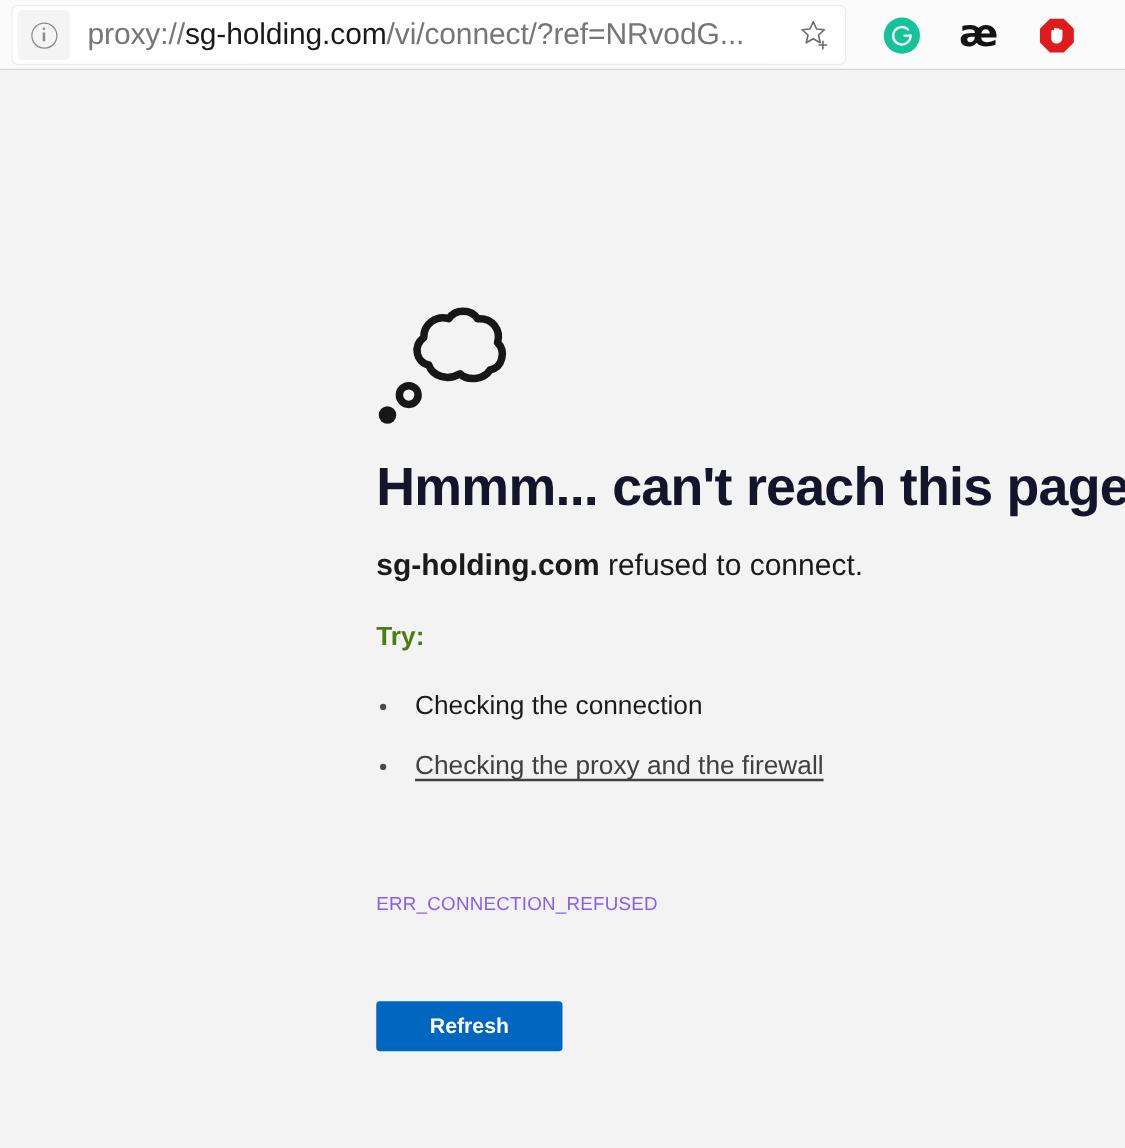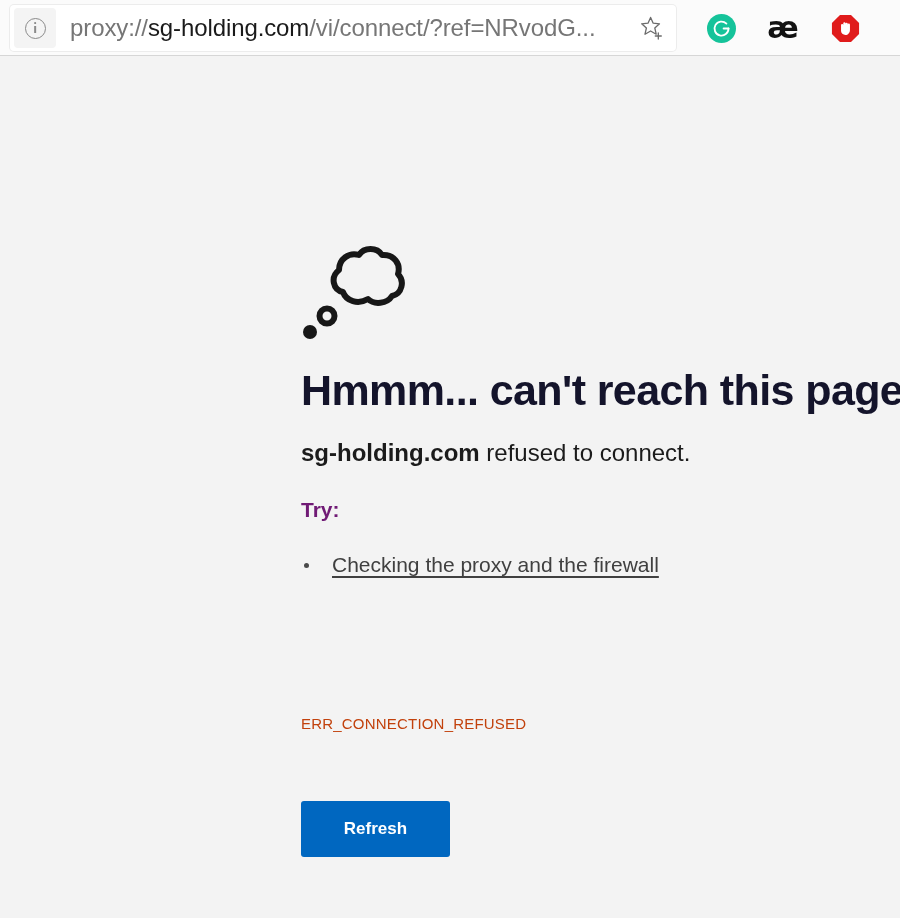--- a/index.html
+++ b/index.html
@@ -166,21 +166,21 @@
     font-size: 24px;
     color: #1b1b1b;
   }
   .refused .host { font-weight: bold; }
   .try-label {
     position: absolute;
     left: 0;
     top: 442px;
     font-size: 21px;
     font-weight: bold;
-    color: #701a75;
+    color: #4d7c0f;
   }
   .try-list {
     position: absolute;
     left: 0;
     top: 485px;
     margin: 0;
     padding: 0;
     list-style: none;
   }
   .try-list li {
@@ -204,29 +204,29 @@
     color: #404040;
     text-decoration: underline;
     text-underline-offset: 4px;
     cursor: pointer;
   }
   .errcode {
     position: absolute;
     left: 0;
     top: 659px;
     font-size: 15px;
-    color: #c2410c;
+    color: #8b5cf6;
     letter-spacing: 0.2px;
   }
   .refresh-btn {
     position: absolute;
     left: 0;
     top: 745px;
     width: 149px;
-    height: 56px;
+    height: 40px;
     background: #0067c0;
     color: #ffffff;
     border: none;
     border-radius: 3px;
     font-size: 17px;
     font-weight: bold;
     font-family: "Liberation Sans", sans-serif;
     cursor: pointer;
   }
 </style>
@@ -290,20 +290,24 @@
 
     <div class="refused">
       <span class="host">sg-holding.com</span><span> refused to connect.</span>
     </div>
 
     <div class="try-label">Try:</div>
 
     <ul class="try-list">
       <li>
         <span class="bullet"></span>
+        <span>Checking the connection</span>
+      </li>
+      <li>
+        <span class="bullet"></span>
         <a href="#">Checking the proxy and the firewall</a>
       </li>
     </ul>
 
     <div class="errcode">ERR_CONNECTION_REFUSED</div>
 
     <button class="refresh-btn">Refresh</button>
 
   </div>
 </div>

